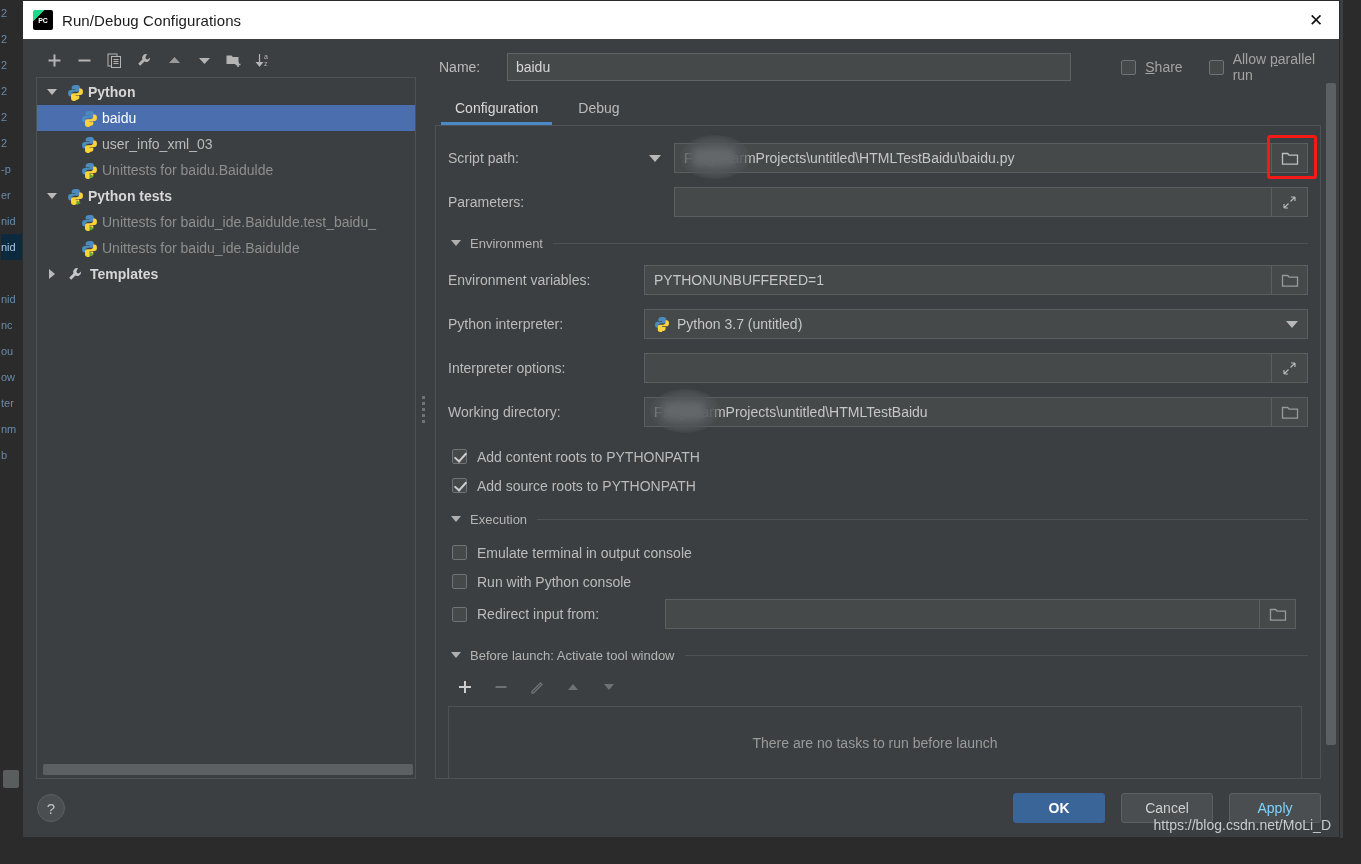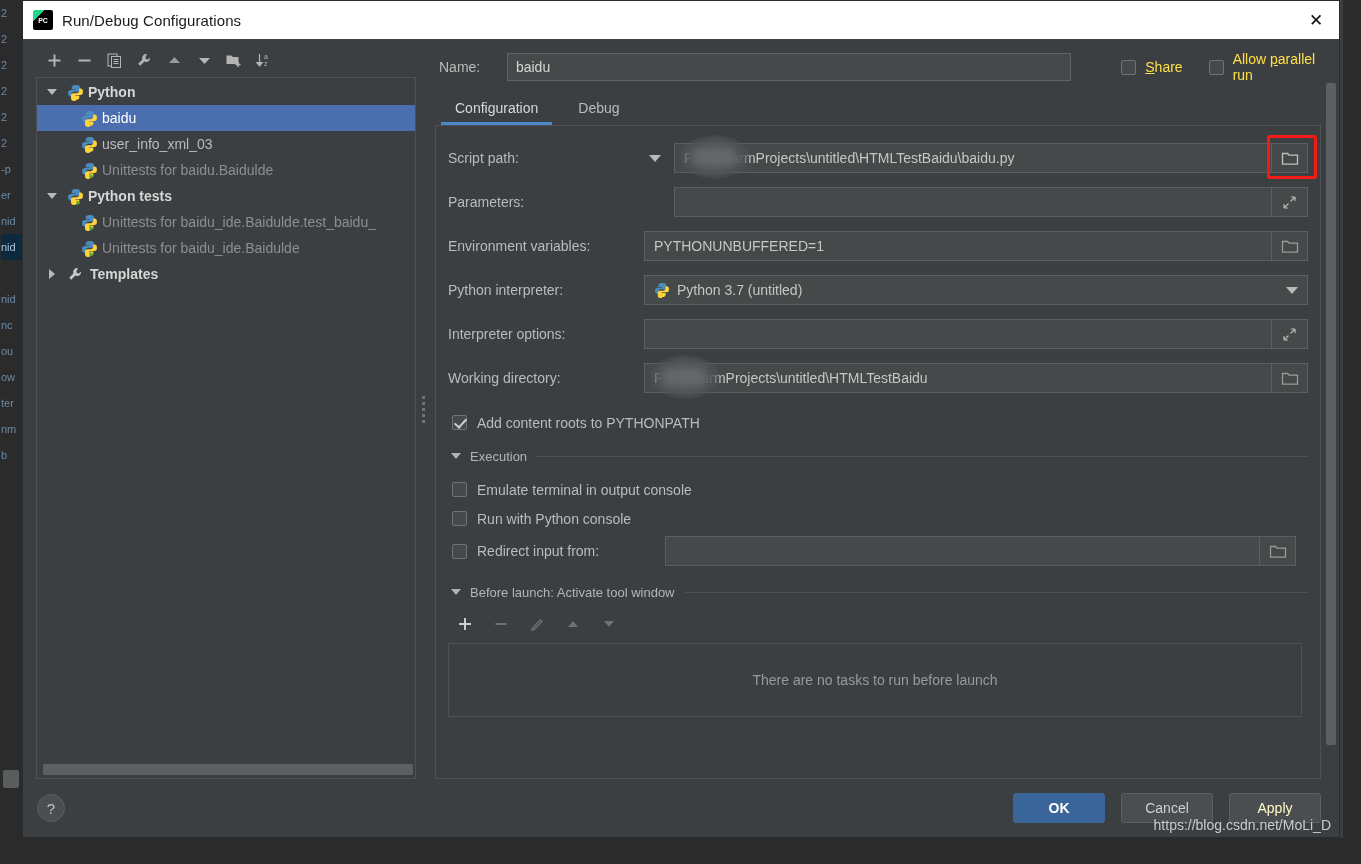--- a/index.html
+++ b/index.html
@@ -130,21 +130,21 @@
   }
 
   #name-row { height: 44px; display: flex; align-items: center; padding-left: 10px; }
   #name-label { width: 68px; font-size: 14px; color: #bbbbbb; }
   #name-input {
     width: 565px; height: 28px; background: #45494a; border: 1px solid #5e6364;
     color: #d6d6d6; font-size: 14px; padding: 0 8px;
     font-family: "Liberation Sans", sans-serif; outline: none;
   }
   #share-area { margin-left: 50px; display: flex; align-items: center; gap: 26px; }
-  .cbx-row { display: flex; align-items: center; gap: 9px; cursor: pointer; font-size: 14px; color: #fde047; }
+  .cbx-row { display: flex; align-items: center; gap: 9px; cursor: pointer; font-size: 14px; color: #a3a3a3; }
   .cbx {
     width: 15px; height: 15px; flex: none; border: 1px solid #6e7375; background: #45494a;
     border-radius: 2px; position: relative;
   }
   .cbx.checked::after {
     content: ""; position: absolute; left: 4px; top: 0px; width: 5px; height: 10px;
     border: solid #cfcfcf; border-width: 0 2px 2px 0; transform: rotate(42deg);
   }
   .uline { text-decoration: underline; }
 
@@ -238,21 +238,21 @@
     display: flex; align-items: center; justify-content: center; cursor: pointer;
   }
   #footer-btns { margin-left: auto; display: flex; align-items: center; gap: 16px; }
   .dbtn {
     min-width: 92px; height: 30px; padding: 0 16px; border-radius: 3px;
     font-size: 14px; display: flex; align-items: center; justify-content: center;
     cursor: pointer; border: 1px solid #5b6063; background: #4a4e50; color: #cfcfcf;
     font-family: "Liberation Sans", sans-serif;
   }
   .dbtn.primary { background: #3a6598; border-color: #3a6598; color: #ffffff; font-weight: bold; }
-  .dbtn.disabled { color: #fef9c3; }
+  .dbtn.disabled { color: #7dd3fc; }
 
   #watermark {
     position: absolute; right: 8px; bottom: 4px;
     font-size: 14px; color: #cfd3d6; opacity: .95;
     font-family: "Liberation Sans", sans-serif; white-space: nowrap;
   }
 
   .blurpatch {
     position: absolute; left: 6px; top: -8px; width: 70px; height: 44px;
     background: radial-gradient(ellipse at center, rgba(95,99,101,.98) 0%, rgba(80,84,86,.85) 55%, rgba(69,73,74,0) 78%);
@@ -487,20 +487,25 @@
           <div class="fieldwrap">
             <div class="tfield"></div>
             <div class="iconbtn">
               <svg width="15" height="15" viewBox="0 0 15 15">
                 <path d="M13 2 8.5 6.5M13 2h-4M13 2v4M2 13l4.5-4.5M2 13h4M2 13V9" stroke="#b6b6b6" stroke-width="1.2" fill="none"></path>
               </svg>
             </div>
           </div>
         </div>
 
+        <div class="section">
+          <span class="arr"></span>
+          <span class="stitle">Environment</span>
+          <span class="sline"></span>
+        </div>
 
         <div class="frow">
           <div class="flabel">Environment variables:</div>
           <div class="fieldwrap">
             <div class="tfield">PYTHONUNBUFFERED=1</div>
             <div class="iconbtn">
               <svg width="18" height="15" viewBox="0 0 18 15">
                 <path d="M1.5 2.5h5.2l1.3 1.6h8.5v9H1.5z" fill="none" stroke="#9a9a9a" stroke-width="1.3"></path>
               </svg>
             </div>
@@ -547,20 +552,24 @@
                 <path d="M1.5 2.5h5.2l1.3 1.6h8.5v9H1.5z" fill="none" stroke="#9a9a9a" stroke-width="1.3"></path>
               </svg>
             </div>
           </div>
         </div>
 
         <div class="chk-row" style="margin-top:8px">
           <span class="cbx checked"></span>
           <span>Add content roots to PYTHONPATH</span>
         </div>
+        <div class="chk-row">
+          <span class="cbx checked"></span>
+          <span>Add source roots to PYTHONPATH</span>
+        </div>
 
         <div class="section" style="">
           <span class="arr"></span>
           <span class="stitle">Execution</span>
           <span class="sline"></span>
         </div>
 
         <div class="chk-row" style="margin-top:4px">
           <span class="cbx"></span>
           <span>Emulate terminal in output console</span>

